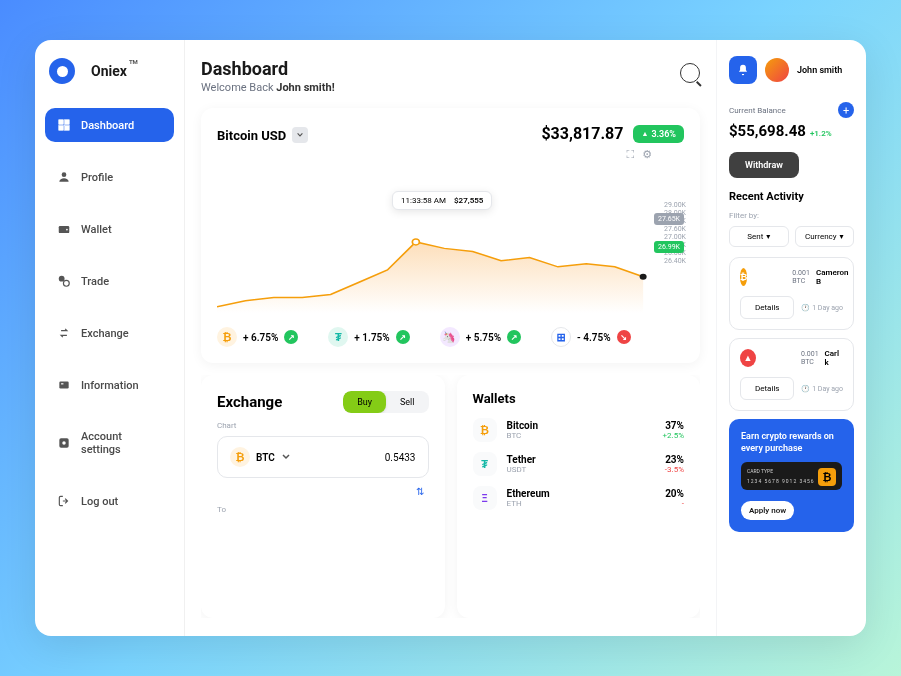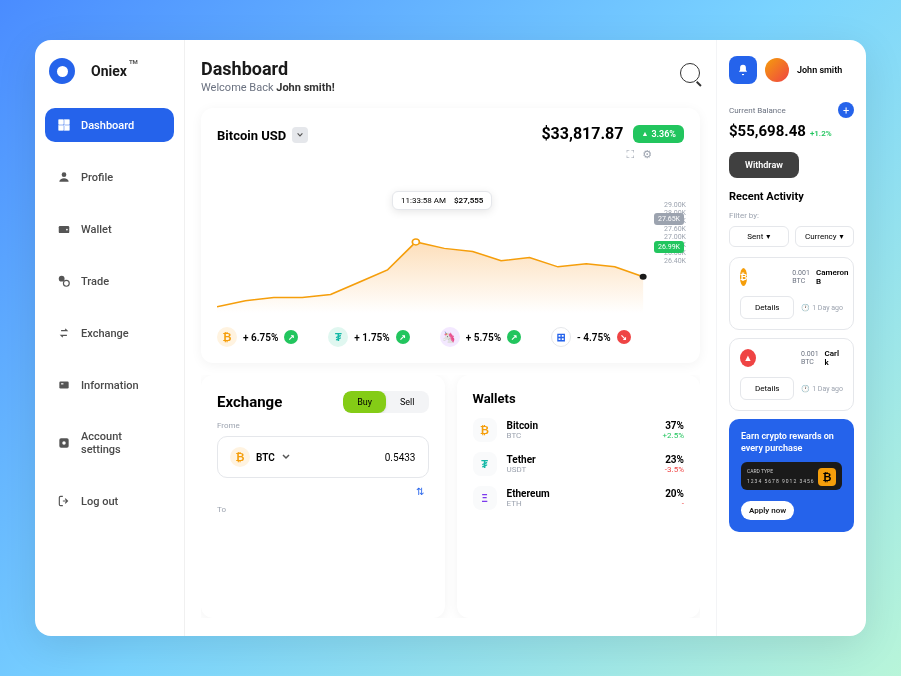--- a/index.html
+++ b/index.html
@@ -278,21 +278,21 @@
 
     <div class="bottom-row">
       <div class="card exchange-card">
         <div class="ex-head">
           <span class="ex-title">Exchange</span>
           <div class="seg">
             <span class="seg-btn active">Buy</span>
             <span class="seg-btn">Sell</span>
           </div>
         </div>
-        <div class="field-label">Frome</div>
+        <div class="field-label">Chart</div>
         <div class="coin-select">
           <div class="coin-left">
             <span class="ticker-icon btc-i">₿</span>
             <span>BTC</span>
             <svg width="10" height="10" viewBox="0 0 10 10">
                 <path d="M2 3l3 3 3-3" stroke="#555" stroke-width="1.5" fill="none"></path>
               </svg>
           </div>
           <span>0.5433</span>
         </div>

